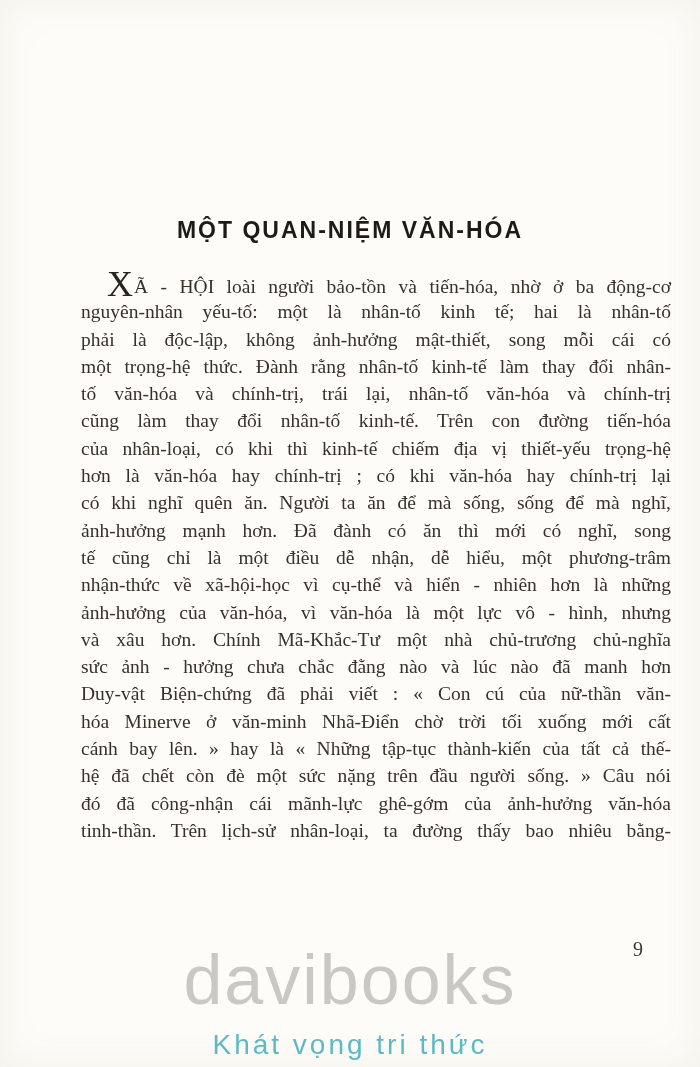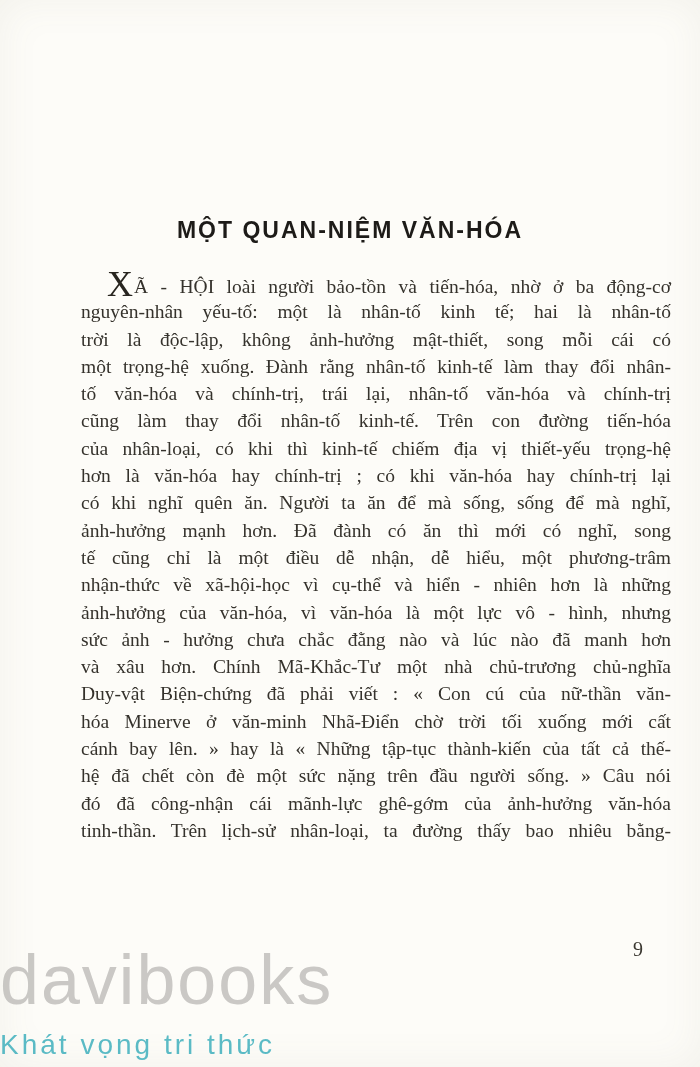--- a/index.html
+++ b/index.html
@@ -57,21 +57,21 @@
     position:absolute;
     top:938px;
     right:57px;
     font-size:20px;
     color:#3b3831;
   }
   .watermark{
     position:absolute;
     left:0;right:0;
     top:945px;
-    text-align:left;
+    text-align:center;
     pointer-events:none;
   }
   .watermark-name{
     font-family:"Liberation Sans", sans-serif;
     font-size:70px;
     line-height:70px;
     color:#b9b7b4;
     opacity:0.75;
     letter-spacing:2px;
   }
@@ -87,33 +87,33 @@
 </head>
 <body>
 
 <div class="page">
 
   <h1 class="title">MỘT QUAN-NIỆM VĂN-HÓA</h1>
 
   <div class="body-text">
     <div class="line first-line"><span class="drop-cap">X</span><span>Ã - HỘI loài người bảo-tồn và tiến-hóa, nhờ ở ba động-cơ</span></div>
   <div class="line">nguyên-nhân yếu-tố: một là nhân-tố kinh tế; hai là nhân-tố</div>
-      <div class="line">trời là độc-lập, không ảnh-hưởng mật-thiết, song mỗi cái có</div>
-      <div class="line">một trọng-hệ xuống. Đành rằng nhân-tố kinh-tế làm thay đổi nhân-</div>
+      <div class="line">phải là độc-lập, không ảnh-hưởng mật-thiết, song mỗi cái có</div>
+      <div class="line">một trọng-hệ thức. Đành rằng nhân-tố kinh-tế làm thay đổi nhân-</div>
       <div class="line">tố văn-hóa và chính-trị, trái lại, nhân-tố văn-hóa và chính-trị</div>
       <div class="line">cũng làm thay đổi nhân-tố kinh-tế. Trên con đường tiến-hóa</div>
       <div class="line">của nhân-loại, có khi thì kinh-tế chiếm địa vị thiết-yếu trọng-hệ</div>
       <div class="line">hơn là văn-hóa hay chính-trị ; có khi văn-hóa hay chính-trị lại</div>
       <div class="line">có khi nghĩ quên ăn. Người ta ăn để mà sống, sống để mà nghĩ,</div>
       <div class="line">ảnh-hưởng mạnh hơn. Đã đành có ăn thì mới có nghĩ, song</div>
       <div class="line">tế cũng chỉ là một điều dễ nhận, dễ hiểu, một phương-trâm</div>
       <div class="line">nhận-thức về xã-hội-học vì cụ-thể và hiển - nhiên hơn là những</div>
       <div class="line">ảnh-hưởng của văn-hóa, vì văn-hóa là một lực vô - hình, nhưng</div>
+      <div class="line">và xâu hơn. Chính Mã-Khắc-Tư một nhà chủ-trương chủ-nghĩa</div>
       <div class="line">sức ảnh - hưởng chưa chắc đằng nào và lúc nào đã manh hơn</div>
-      <div class="line">và xâu hơn. Chính Mã-Khắc-Tư một nhà chủ-trương chủ-nghĩa</div>
       <div class="line">Duy-vật Biện-chứng đã phải viết : « Con cú của nữ-thần văn-</div>
       <div class="line">hóa Minerve ở văn-minh Nhã-Điển chờ trời tối xuống mới cất</div>
       <div class="line">cánh bay lên. » hay là « Những tập-tục thành-kiến của tất cả thế-</div>
       <div class="line">hệ đã chết còn đè một sức nặng trên đầu người sống. » Câu nói</div>
       <div class="line">đó đã công-nhận cái mãnh-lực ghê-gớm của ảnh-hưởng văn-hóa</div>
       <div class="line">tinh-thần. Trên lịch-sử nhân-loại, ta đường thấy bao nhiêu bằng-</div>
     </div>
 
   <div class="page-number">9</div>
 

